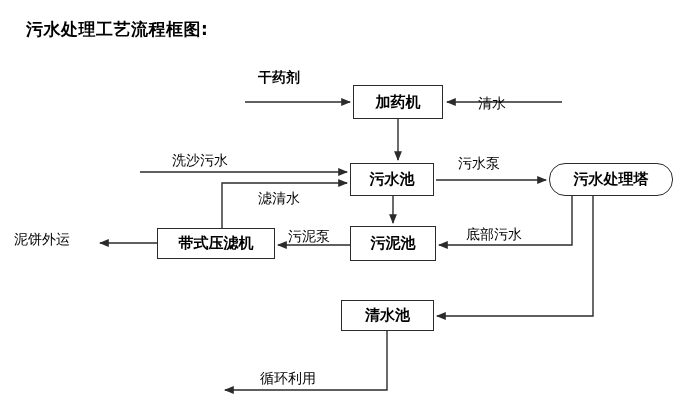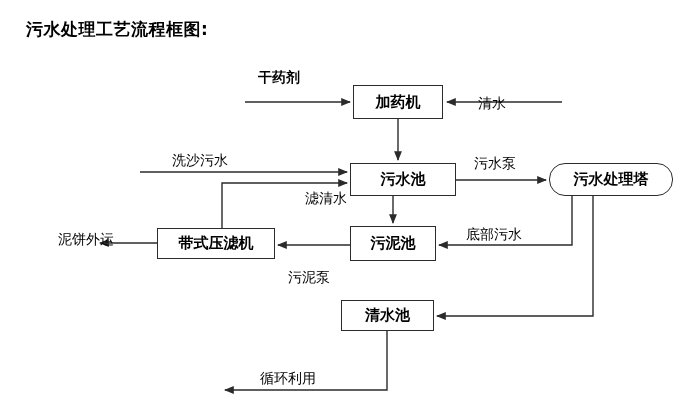--- a/index.html
+++ b/index.html
@@ -97,27 +97,27 @@
 
     <path d="M 593 196 L 593 316 L 437 316" marker-end="url(#arrow-end)"></path>
 
     <path d="M 387 331 L 387 390 L 225 390" marker-end="url(#arrow-end)"></path>
   </g>
 </svg>
 
 <div class="diagram-title">污水处理工艺流程框图:</div>
 
 <div class="node-box" style="left:353px; top:85px; width:90px; height:34px;">加药机</div>
-<div class="node-box" style="left:350px; top:163px; width:106px; height:33px;">污水池</div>
+<div class="node-box" style="left:350px; top:163px; width:84px; height:33px;">污水池</div>
 <div class="node-box" style="left:549px; top:163px; width:124px; height:33px;border-radius:16px;">污水处理塔</div>
 <div class="node-box" style="left:350px; top:226px; width:86px; height:35px;">污泥池</div>
 <div class="node-box" style="left:157px; top:228px; width:118px; height:31px;text-align:center;">带式压滤机</div>
 <div class="node-box" style="left:341px; top:300px; width:93px; height:31px;">清水池</div>
 
 <div class="edge-label" style="left:258px; top:69px;font-weight:bold;">干药剂</div>
 <div class="edge-label" style="left:478px; top:84px;margin-top:11px;">清水</div>
 <div class="edge-label" style="left:172px; top:152px;">洗沙污水</div>
-<div class="edge-label" style="left:458px; top:155px;margin-left:16px;">污水泵</div>
-<div class="edge-label" style="left:258px; top:190px;margin-left:47px;">滤清水</div>
-<div class="edge-label" style="left:288px; top:228px;margin-top:41px;">污泥泵</div>
+<div class="edge-label" style="left:458px; top:155px;">污水泵</div>
+<div class="edge-label" style="left:258px; top:190px;">滤清水</div>
+<div class="edge-label" style="left:288px; top:228px;">污泥泵</div>
 <div class="edge-label" style="left:466px; top:226px;">底部污水</div>
-<div class="ext-label" style="left:14px; top:231px;margin-left:44px;">泥饼外运</div>
+<div class="ext-label" style="left:14px; top:231px;">泥饼外运</div>
 <div class="edge-label" style="left:260px; top:370px;">循环利用</div>
 
 </body></html>

